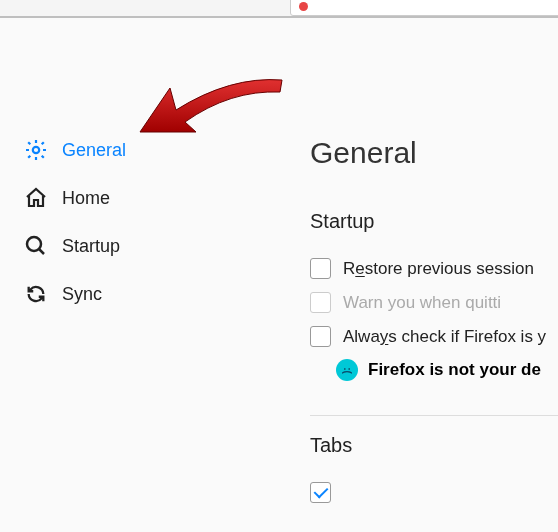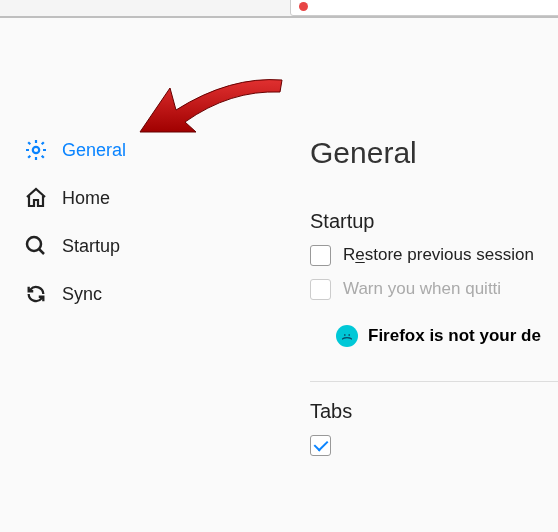--- a/index.html
+++ b/index.html
@@ -78,21 +78,21 @@
   }
   .section-title {
     font-size: 20px;
     font-weight: 400;
     color: #222;
     margin-top: 8px;
     margin-bottom: 12px;
   }
   .chk-row {
     display: flex;
-    align-items: flex-start;
+    align-items: flex-end;
     gap: 12px;
     height: 34px;
     font-size: 17px;
     color: #222;
     white-space: nowrap;
   }
   .chk-row.disabled { color: #aaa; }
   .chk-row.indent { }
   .chk-row .chk {
     width: 21px;
@@ -223,20 +223,24 @@
     <div class="chk-row">
       <span class="chk"></span>
       <span><span>R</span><span class="underline">e</span><span>store previous session</span></span>
     </div>
 
     <div class="chk-row disabled indent">
       <span class="chk"></span>
       <span>Warn you when quitti</span>
     </div>
 
+    <div class="chk-row">
+      <span class="chk"></span>
+      <span><span>Alwa</span><span class="underline">y</span><span>s check if Firefox is y</span></span>
+    </div>
 
     <div class="default-row">
       <span class="sad-icon"></span>
       <span>Firefox is not your de</span>
     </div>
 
     <div class="divider"></div>
 
     <div class="section-title">Tabs</div>
 

